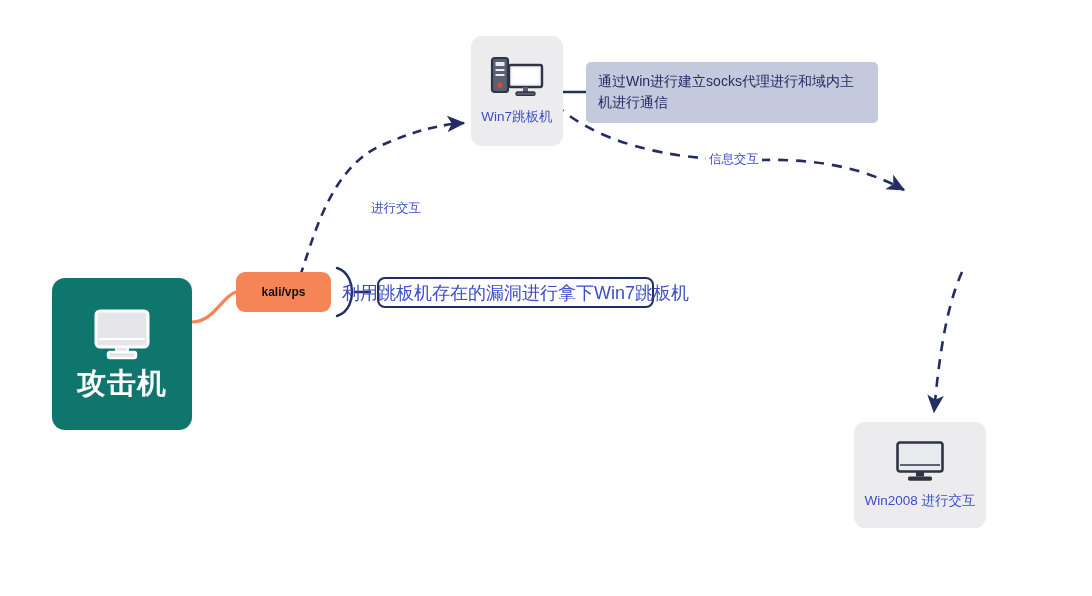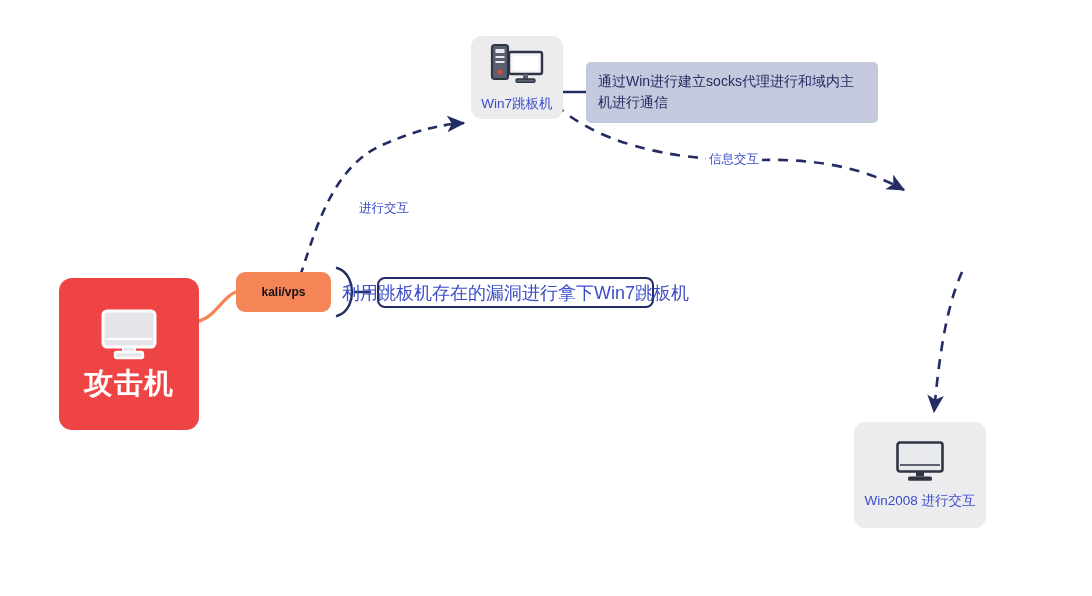--- a/index.html
+++ b/index.html
@@ -22,25 +22,25 @@
     left: 0;
     top: 0;
     width: 1092px;
     height: 596px;
     pointer-events: none;
   }
 
   
   .attacker-node {
     position: absolute;
-    left: 59px;
+    left: 52px;
     top: 278px;
     width: 140px;
     height: 152px;
-    background: #ef4444;
+    background: #0f766e;
     border-radius: 13px;
     display: flex;
     flex-direction: column;
     align-items: center;
     justify-content: center;
     box-sizing: border-box;
   }
   .attacker-icon {
     width: 60px;
     height: 52px;
@@ -86,21 +86,21 @@
     color: #3B4CC8;
     font-size: 13.5px;
     line-height: 1.2;
     text-align: center;
     white-space: nowrap;
   }
   .host-icon {
     margin-bottom: 9px;
   }
 
-  #node-win7       { left: 471px; top: 36px;  width: 92px;  height: 83px; }
+  #node-win7       { left: 471px; top: 36px;  width: 92px;  height: 110px; }
   #node-win7 .host-icon { width: 54px; height: 44px; }
   #node-win2k3     { left: 913px; top: 158px; width: 102px; height: 112px; }
   #node-win2k3 .host-icon { width: 50px; height: 44px; }
   #node-win2008    { left: 854px; top: 422px; width: 132px; height: 106px; }
   #node-win2008 .host-icon { width: 50px; height: 44px; }
 
   
   .note-box {
     position: absolute;
     left: 586px;
@@ -137,21 +137,21 @@
   
   .edge-label {
     position: absolute;
     color: #3B4CC8;
     font-size: 12.5px;
     background: #ffffff;
     padding: 0 3px;
     white-space: nowrap;
     margin-top: 6px;
   }
-  #label-interact { left: 356px; top: 194px; }
+  #label-interact { left: 368px; top: 194px; }
   #label-info     { left: 706px; top: 145px; }
 </style>
 </head>
 <body>
 
 <div id="canvas">
 
   <svg id="edges" viewBox="0 0 1092 596" xmlns="http://www.w3.org/2000/svg">
     <defs>
       <marker id="arrowNavy" markerWidth="9" markerHeight="9" refX="6.5" refY="3.2" orient="auto" markerUnits="strokeWidth">

